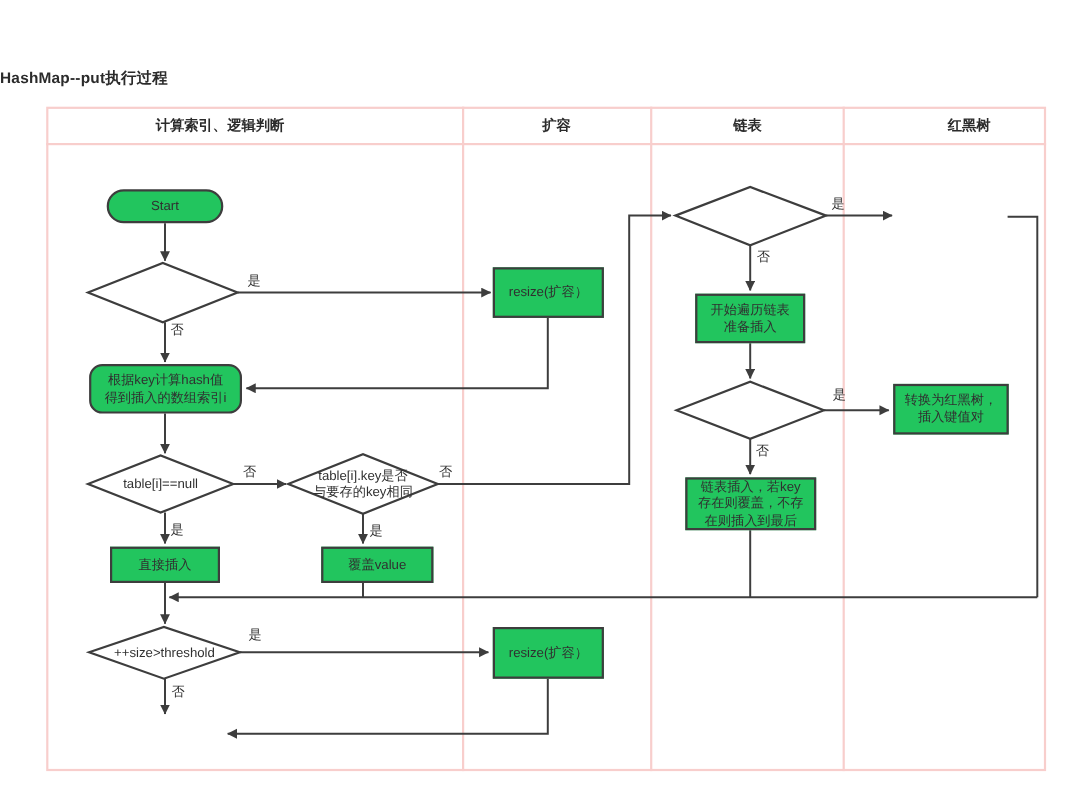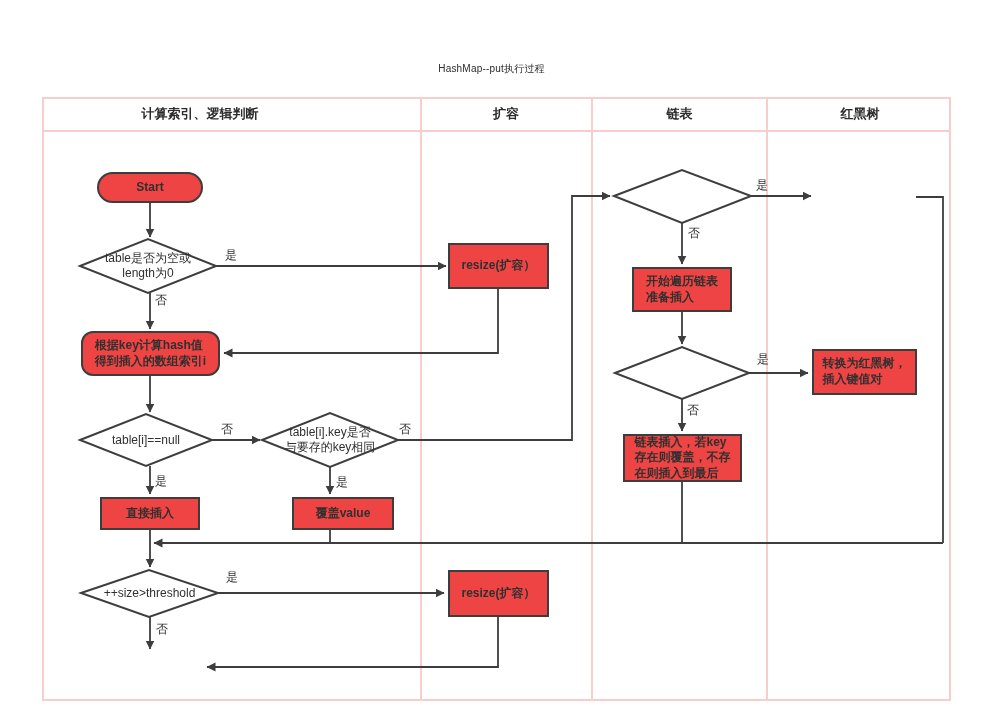--- a/index.html
+++ b/index.html
@@ -6,38 +6,38 @@
     --pink:#f8cecc;
     --ink:#3d3d3d;
     --txt:#303030;
   }
   html,body{margin:0;padding:0;background:#ffffff;}
   .canvas{
     position:relative;width:983px;height:728px;background:#fff;
     font-family:"Liberation Sans","DejaVu Sans",sans-serif;overflow:hidden;
   }
   .title{
-    position:absolute;left:0;top:62px;width:100%;text-align:center;
-    font-size:10px;font-weight:normal;color:#2b2b2b;letter-spacing:0.2px;
+    position:absolute;left:0;top:62px;width:100%;
+    font-size:14px;font-weight:bold;color:#2b2b2b;letter-spacing:0.2px;
   }
   .frame{
     position:absolute;left:42px;top:97px;width:909px;height:604px;
     border:2px solid var(--pink);box-sizing:border-box;
   }
   .hsep{position:absolute;left:42px;top:130px;width:909px;height:2px;background:var(--pink);}
   .vdiv{position:absolute;top:97px;height:604px;width:2px;background:var(--pink);}
   .lane-label{
     position:absolute;top:97px;height:33px;display:flex;align-items:center;justify-content:center;
     font-size:13px;font-weight:bold;color:#2b2b2b;
   }
   .wires{position:absolute;left:0;top:0;}
   .rect-node{
-    position:absolute;box-sizing:border-box;border:2px solid var(--ink);background:#ef4444;
-    display:flex;align-items:center;justify-content:center;text-align:left;
-    font-size:12px;line-height:1.3;color:var(--txt);white-space:pre;font-weight:bold;
+    position:absolute;box-sizing:border-box;border:2px solid var(--ink);background:#22c55e;
+    display:flex;align-items:center;justify-content:center;text-align:center;
+    font-size:12px;line-height:1.3;color:var(--txt);white-space:pre;
   }
   .pill{border-radius:16px;}
   .dtext{
     position:absolute;display:flex;align-items:center;justify-content:center;text-align:center;
     font-size:12px;line-height:1.25;color:var(--txt);white-space:pre;pointer-events:none;
   }
   .elabel{position:absolute;font-size:12px;color:var(--txt);}
 </style>
 </head>
 <body>
@@ -48,21 +48,21 @@
 
   <div class="frame"></div>
   <div class="hsep"></div>
   <div class="vdiv" style="left:420px;"></div>
   <div class="vdiv" style="left:591px;"></div>
   <div class="vdiv" style="left:766px;"></div>
 
   <div class="lane-label" style="left:42px;width:316px;">计算索引、逻辑判断</div>
   <div class="lane-label" style="left:420px;width:172px;">扩容</div>
   <div class="lane-label" style="left:592px;width:175px;">链表</div>
-  <div class="lane-label" style="left:767px;width:186px;">红黑树</div>
+  <div class="lane-label" style="left:767px;width:186px;padding-left:21px;">红黑树</div>
 
   <svg class="wires" width="983" height="728">
     <defs>
       <marker id="arrow" markerUnits="userSpaceOnUse" markerWidth="10" markerHeight="10" refX="8.5" refY="4.5" orient="auto">
         <path d="M0,0 L9,4.5 L0,9 Z" fill="#3d3d3d"></path>
       </marker>
     </defs>
     <g fill="none" stroke="#3d3d3d" stroke-width="1.8">
       <polyline points="150,203 150,237" marker-end="url(#arrow)"></polyline>
       <polyline points="216,266 446,266" marker-end="url(#arrow)"></polyline>
@@ -105,22 +105,20 @@
   <div class="rect-node" style="left:448px;top:243px;width:101px;height:46px;">resize(扩容）</div>
   <div class="rect-node" style="left:448px;top:570px;width:101px;height:47px;">resize(扩容）</div>
   <div class="rect-node" style="left:632px;top:267px;width:100px;height:45px;">开始遍历链表
 准备插入</div>
   <div class="rect-node" style="left:623px;top:434px;width:119px;height:48px;">链表插入，若key
 存在则覆盖，不存
 在则插入到最后</div>
   <div class="rect-node" style="left:812px;top:349px;width:105px;height:46px;">转换为红黑树，
 插入键值对</div>
 
-  <div class="dtext" style="left:80px;top:239px;width:136px;height:54px;">table是否为空或
-length为0</div>
   <div class="dtext" style="left:80px;top:414px;width:132px;height:52px;">table[i]==null</div>
   <div class="dtext" style="left:262px;top:413px;width:136px;height:54px;">table[i].key是否
 与要存的key相同</div>
   <div class="dtext" style="left:81px;top:570px;width:137px;height:47px;">++size&gt;threshold</div>
 
   <div class="elabel" style="left:225px;top:247px;">是</div>
   <div class="elabel" style="left:155px;top:292px;">否</div>
   <div class="elabel" style="left:221px;top:421px;">否</div>
   <div class="elabel" style="left:155px;top:473px;">是</div>
   <div class="elabel" style="left:336px;top:474px;">是</div>

